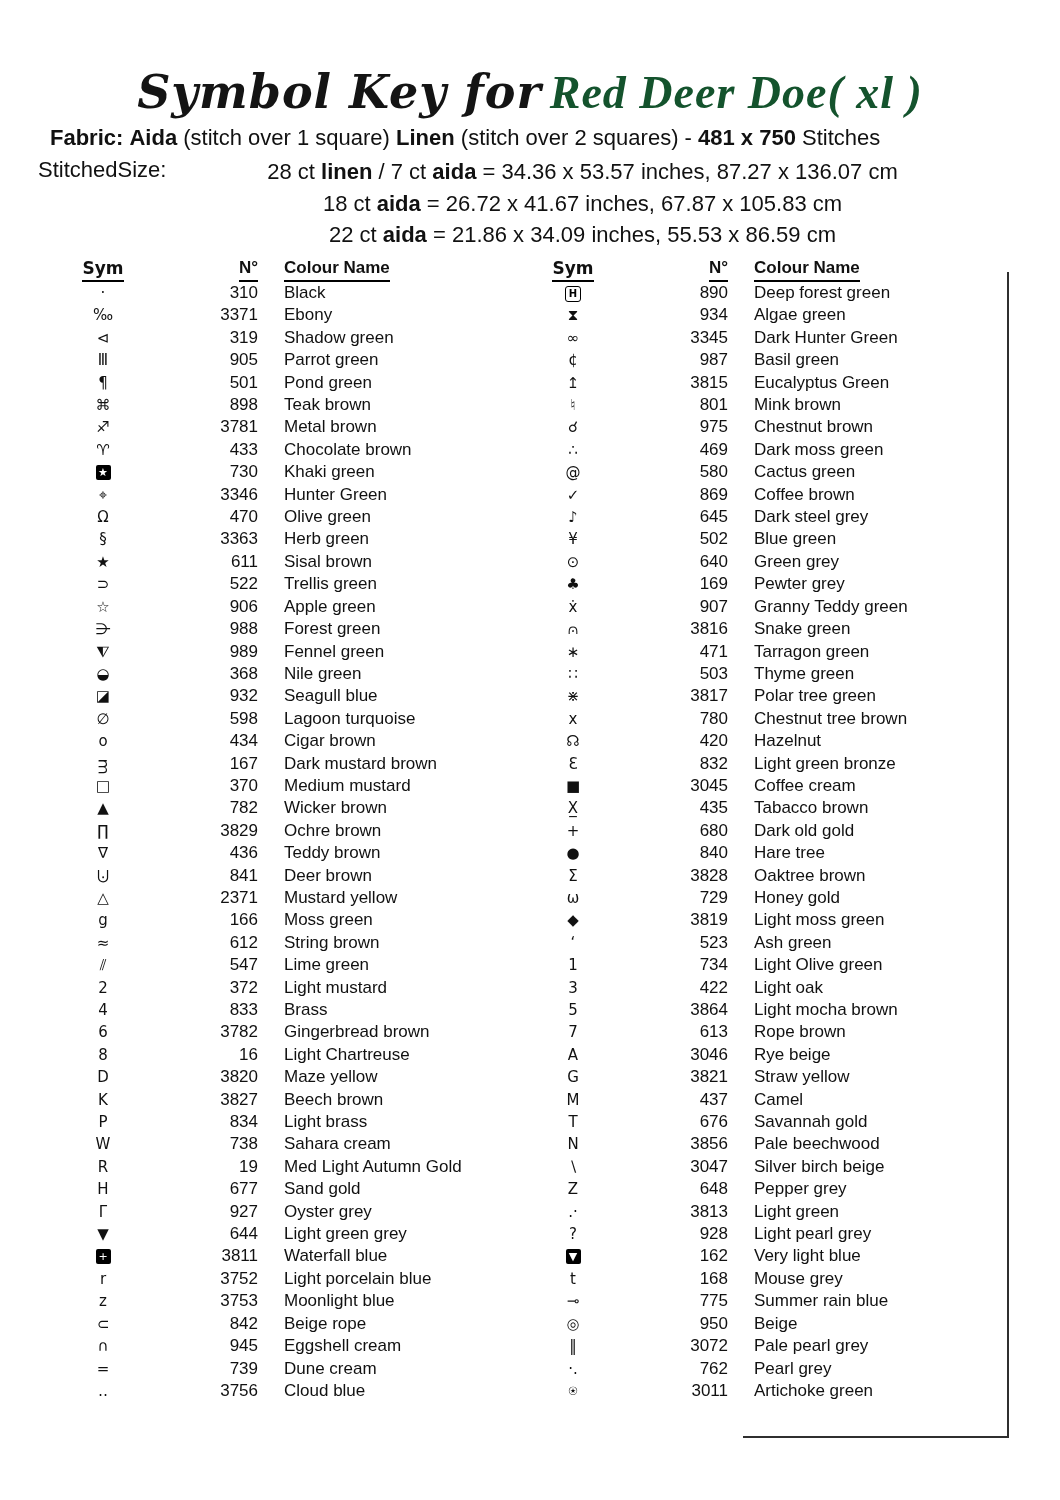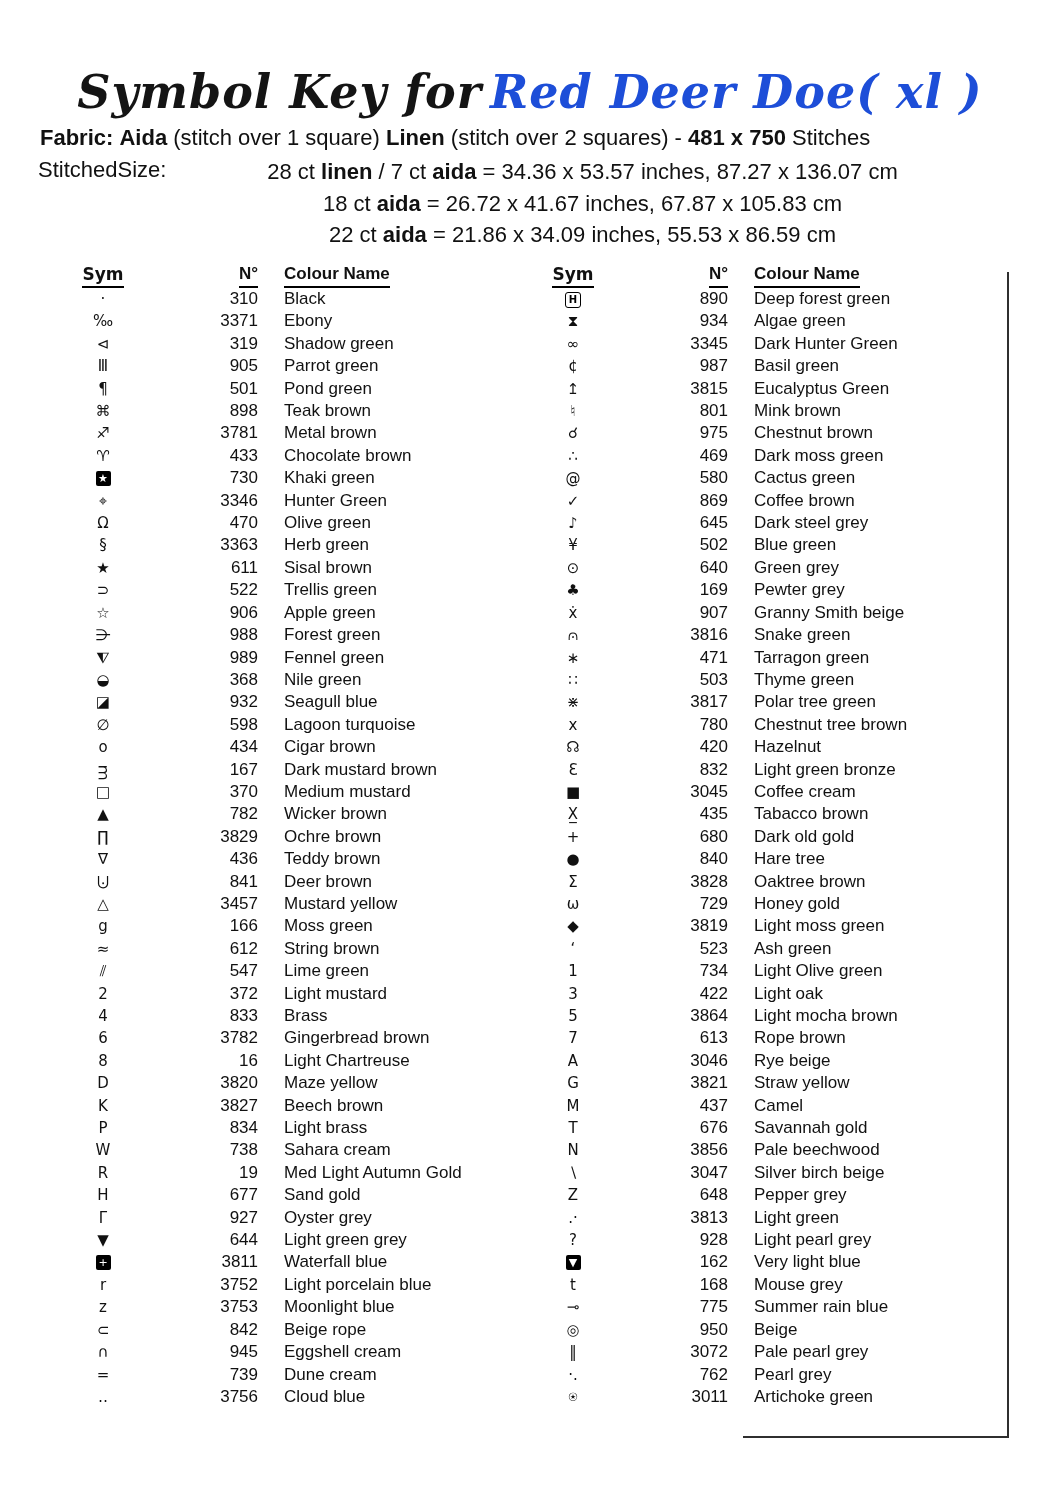--- a/index.html
+++ b/index.html
@@ -5,54 +5,54 @@
   html,body{margin:0;padding:0;background:#ffffff;}
   .page{position:relative;width:1060px;height:1500px;background:#ffffff;overflow:hidden;
         font-family:"Liberation Sans",sans-serif;color:#111;}
   
   .title{position:absolute;top:64px;left:0;width:100%;text-align:center;
          font-family:"DejaVu Serif",serif;font-style:italic;font-weight:bold;
          font-size:46px;line-height:56px;letter-spacing:1px;white-space:nowrap;}
   .t-prefix{color:#141414;margin-right:8px;}
   .t-name{}
   
-  .fabric{position:absolute;top:125px;left:40px;width:990px;font-size:22px;line-height:26px;white-space:nowrap;}
+  .fabric{position:absolute;top:125px;left:50px;width:990px;font-size:22px;line-height:26px;white-space:nowrap;}
   .fabric b{font-weight:bold;}
   
   .sizes{position:absolute;top:156px;left:0;width:100%;}
   .size-label{position:absolute;left:38px;top:1px;font-weight:normal;font-size:22px;}
   .size-lines{width:100%;padding-left:105px;box-sizing:border-box;text-align:center;}
   .size-line{font-size:22px;line-height:31.6px;white-space:nowrap;}
   
   .col{position:absolute;top:256px;}
   .col-left{left:38px;width:462px;}
   .col-right{left:508px;width:500px;}
   .trow{display:grid;grid-template-columns:70px 120px 1fr;padding-left:30px;
         height:22.42px;line-height:22.42px;font-size:17px;}
-  .thead{height:26px;line-height:24px;font-weight:bold;margin-top:6px;}
+  .thead{height:26px;line-height:24px;font-weight:bold;}
   .thead .cell-sym,.thead .cell-num,.thead .cell-name{font-size:17px;}
   .hd{display:inline-block;border-bottom:2px solid #000;padding-bottom:0px;}
   .cell-sym{text-align:center;font-family:"DejaVu Sans",sans-serif;font-size:15px;}
   .cell-num{text-align:right;font-variant-numeric:tabular-nums;}
   .cell-name{text-align:left;padding-left:26px;white-space:nowrap;}
   .sym-inv{display:inline-block;width:15px;height:15px;line-height:15px;background:#000;
            color:#fff;font-size:11px;text-align:center;vertical-align:middle;border-radius:2px;}
   .sym-box{display:inline-block;width:14px;height:14px;line-height:13px;border:1.6px solid #000;
            color:#000;font-size:10px;font-weight:bold;text-align:center;vertical-align:middle;border-radius:3px;}
   
   .vline{position:absolute;left:1007px;top:272px;width:1.5px;height:1166px;background:#2f2f2f;}
   .hline{position:absolute;left:743px;top:1436px;width:266px;height:1.5px;background:#2f2f2f;}
 </style>
 </head>
 <body>
 
 <div class="page">
 
   <div class="title">
-    <span class="t-prefix">Symbol Key for</span><span class="t-name" id="title-name" style="color: #1d4ed8;">Red Deer Doe( xl )</span>
+    <span class="t-prefix">Symbol Key for</span><span class="t-name" id="title-name" style="color: #14532d; font-family: Liberation Serif, serif;">Red Deer Doe( xl )</span>
   </div>
 
   <div class="fabric" id="fabric-line"><b>Fabric:</b><span>  </span><b>Aida</b><span>  (stitch over 1 square)   </span><b>Linen</b><span>  (stitch over 2 squares) -  </span><b>481 x 750</b><span> Stitches</span></div>
 
   <div class="sizes">
     <span class="size-label">StitchedSize:</span>
     <div class="size-lines" id="size-lines">
         <div class="size-line"><span>28 ct </span><b>linen</b><span> / 7 ct </span><b>aida</b><span> = 34.36 x 53.57 inches, 87.27 x 136.07 cm</span></div>
         <div class="size-line"><span>18 ct </span><b>aida</b><span>  = 26.72 x 41.67 inches, 67.87 x 105.83 cm</span></div>
         <div class="size-line"><span>22 ct </span><b>aida</b><span> = 21.86 x 34.09 inches, 55.53 x 86.59 cm</span></div>
@@ -195,21 +195,21 @@
         <div class="cell-num">436</div>
         <div class="cell-name">Teddy brown</div>
       </div>
       <div class="trow">
         <div class="cell-sym">⨃</div>
         <div class="cell-num">841</div>
         <div class="cell-name">Deer brown</div>
       </div>
       <div class="trow">
         <div class="cell-sym">△</div>
-        <div class="cell-num">3457</div>
+        <div class="cell-num">2371</div>
         <div class="cell-name">Mustard yellow</div>
       </div>
       <div class="trow">
         <div class="cell-sym">g</div>
         <div class="cell-num">166</div>
         <div class="cell-name">Moss green</div>
       </div>
       <div class="trow">
         <div class="cell-sym">≈</div>
         <div class="cell-num">612</div>
@@ -388,21 +388,21 @@
         <div class="cell-name">Green grey</div>
       </div>
       <div class="trow">
         <div class="cell-sym">♣</div>
         <div class="cell-num">169</div>
         <div class="cell-name">Pewter grey</div>
       </div>
       <div class="trow">
         <div class="cell-sym">ẋ</div>
         <div class="cell-num">907</div>
-        <div class="cell-name">Granny Smith beige</div>
+        <div class="cell-name">Granny Teddy green</div>
       </div>
       <div class="trow">
         <div class="cell-sym">⩀</div>
         <div class="cell-num">3816</div>
         <div class="cell-name">Snake green</div>
       </div>
       <div class="trow">
         <div class="cell-sym">∗</div>
         <div class="cell-num">471</div>
         <div class="cell-name">Tarragon green</div>

